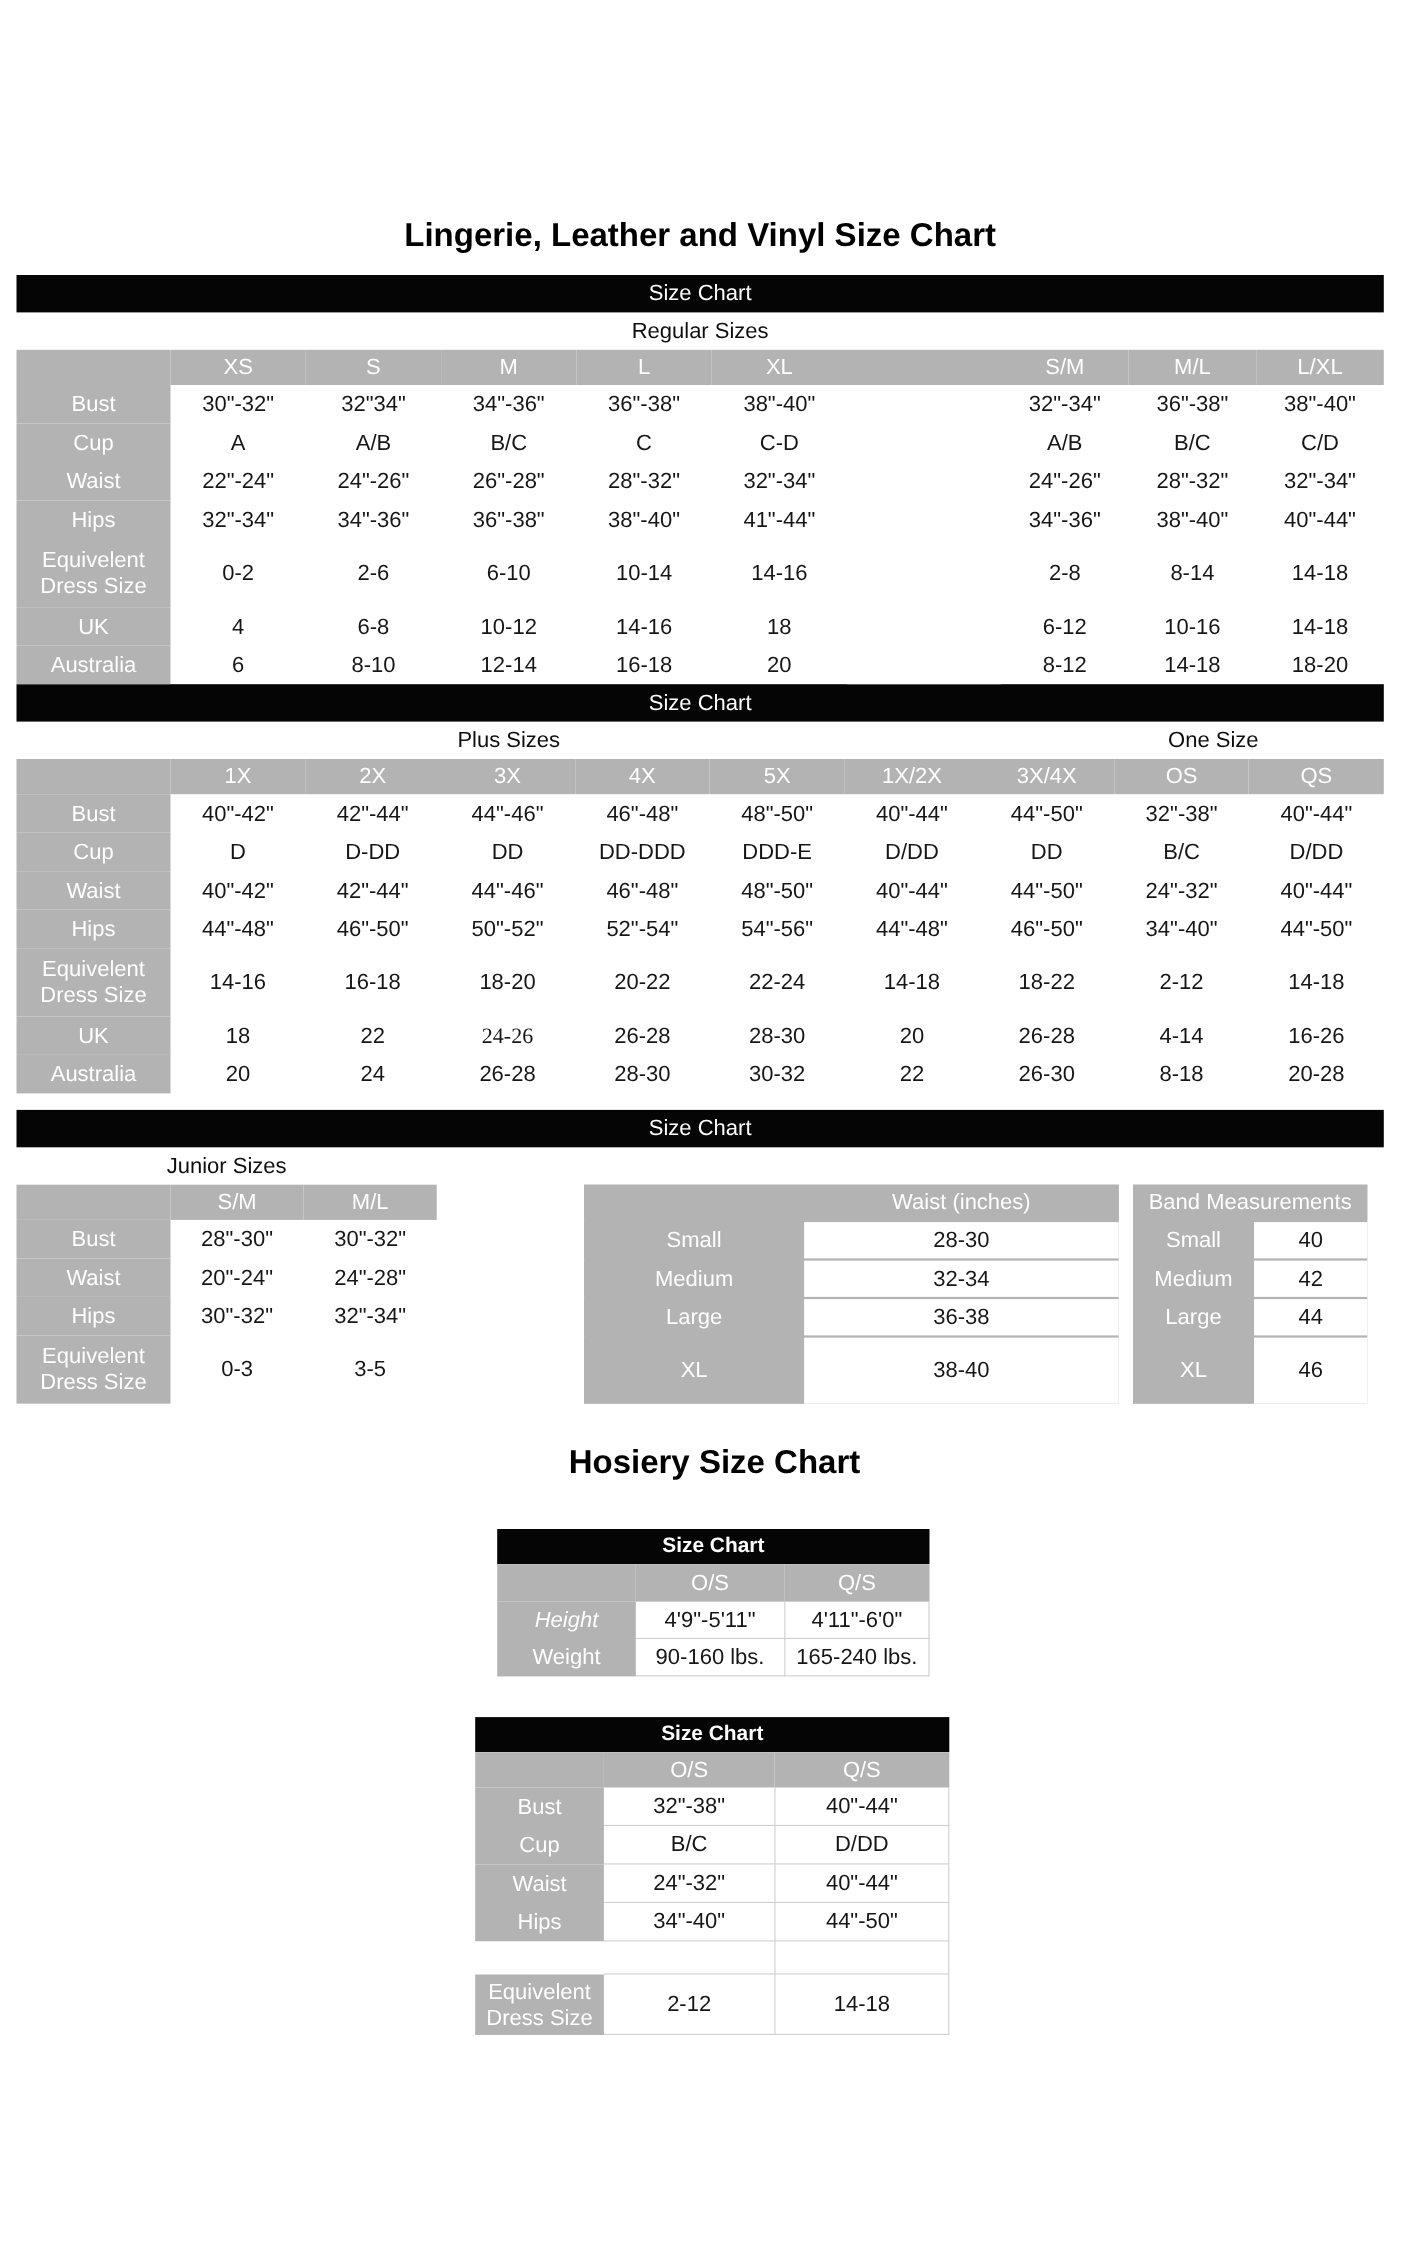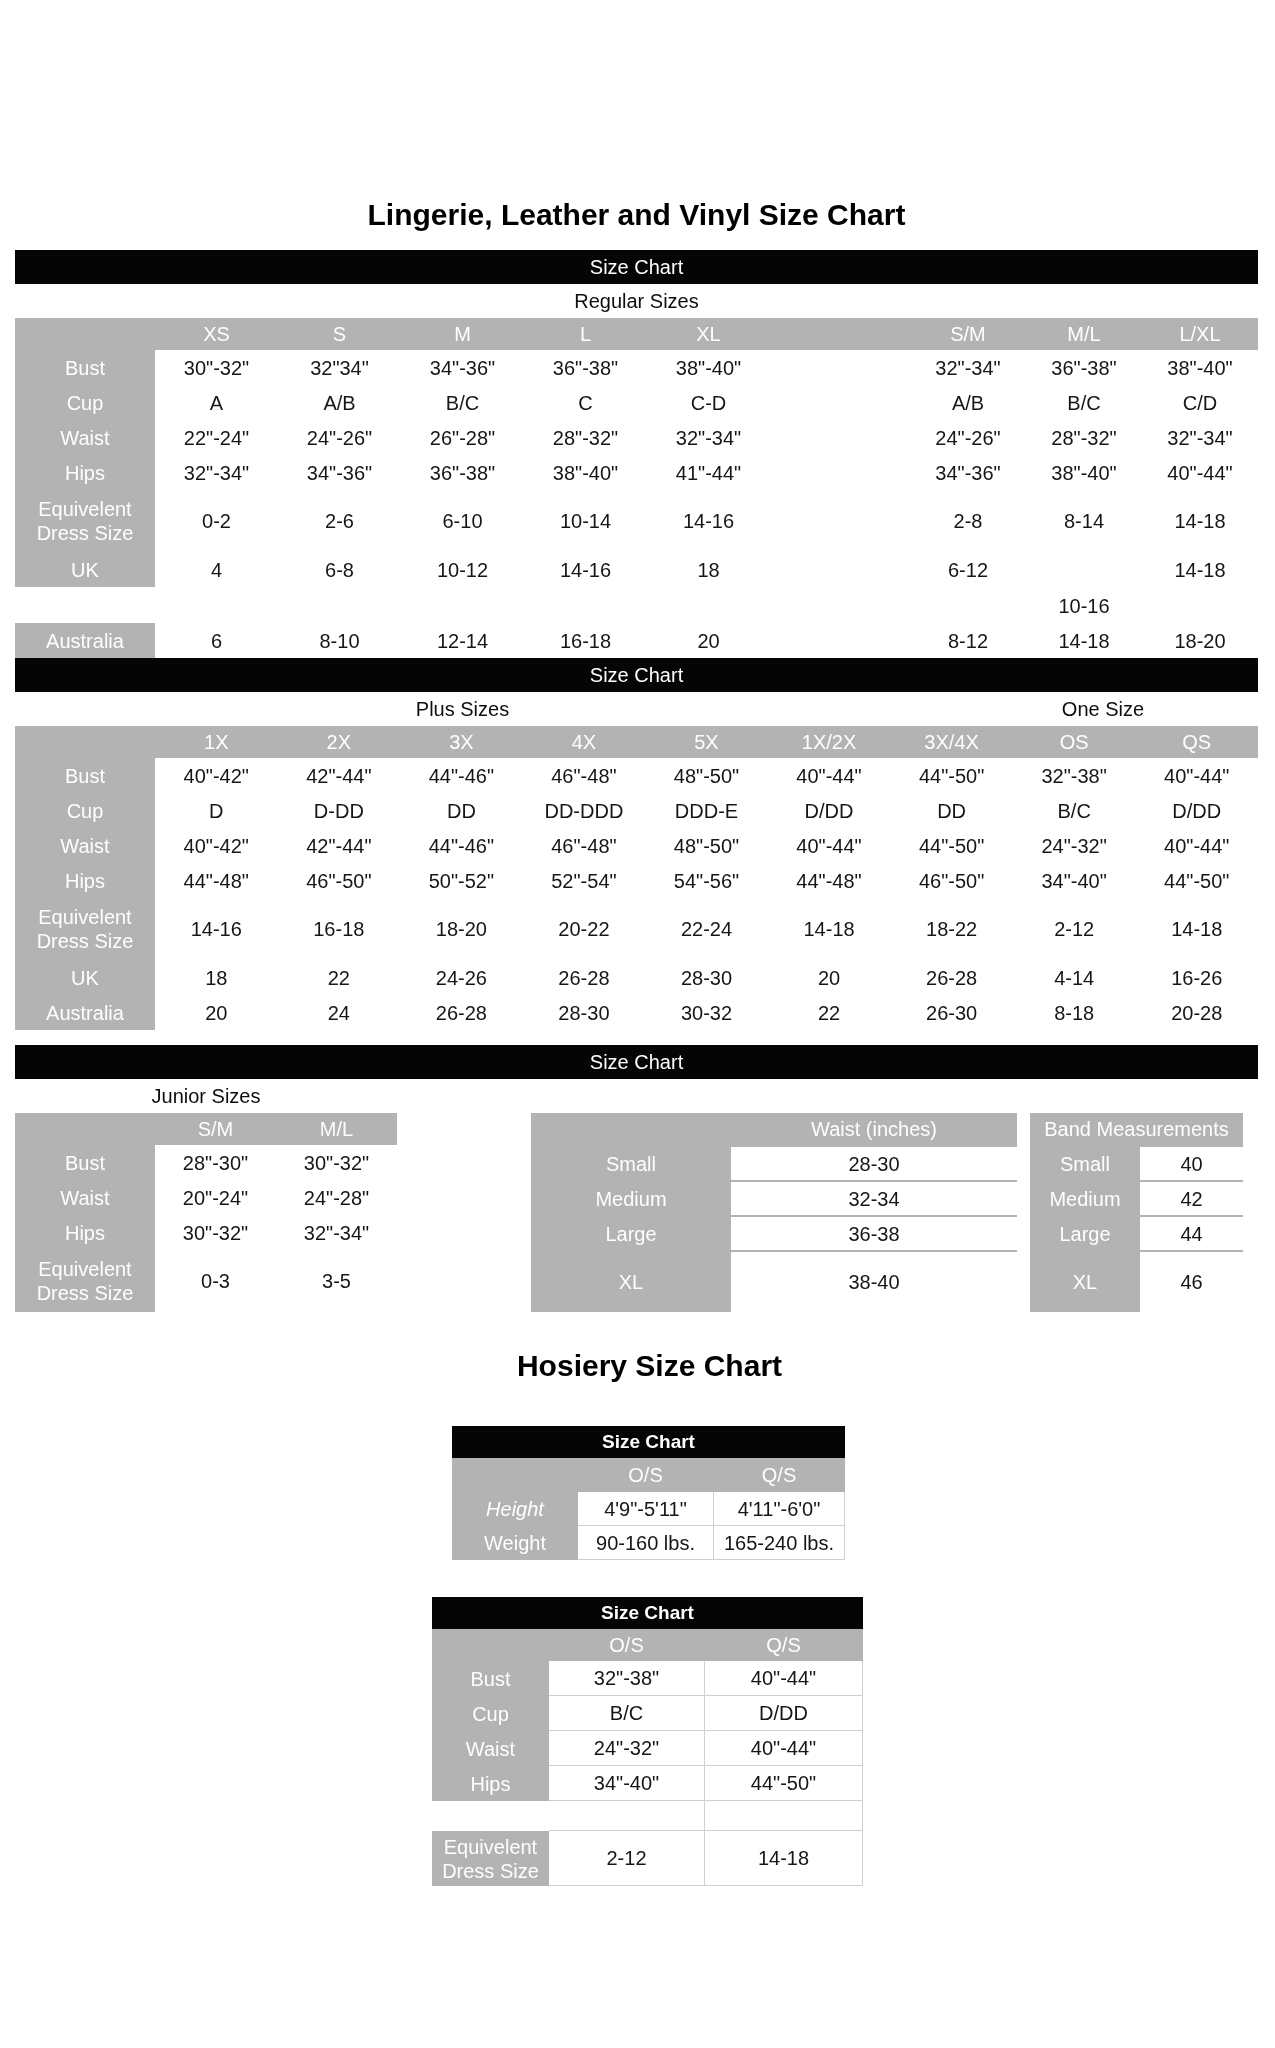--- a/index.html
+++ b/index.html
@@ -104,21 +104,21 @@
       <div class="cell val c8 r4" style="height: 62px;">8-14</div>
       <div class="cell val c9 r4" style="height: 62px;">14-18</div>
       <div class="cell lb c0 r5" style="height: 35px;">UK</div>
       <div class="cell val c1 r5" style="height: 35px;">4</div>
       <div class="cell val c2 r5" style="height: 35px;">6-8</div>
       <div class="cell val c3 r5" style="height: 35px;">10-12</div>
       <div class="cell val c4 r5" style="height: 35px;">14-16</div>
       <div class="cell val c5 r5" style="height: 35px;">18</div>
       <div class="cell sp c6 r5" style="height: 35px;"></div>
       <div class="cell val c7 r5" style="height: 35px;">6-12</div>
-      <div class="cell val c8 r5" style="height: 35px; margin-top: 36px;">10-16</div>
+      <div class="cell val c8 r5" style="height: 35px;">10-16</div>
       <div class="cell val c9 r5" style="height: 35px;">14-18</div>
       <div class="cell lb c0 r6" style="height: 35px;">Australia</div>
       <div class="cell val c1 r6" style="height: 35px;">6</div>
       <div class="cell val c2 r6" style="height: 35px;">8-10</div>
       <div class="cell val c3 r6" style="height: 35px;">12-14</div>
       <div class="cell val c4 r6" style="height: 35px;">16-18</div>
       <div class="cell val c5 r6" style="height: 35px;">20</div>
       <div class="cell sp c6 r6" style="height: 35px;"></div>
       <div class="cell val c7 r6" style="height: 35px;">8-12</div>
       <div class="cell val c8 r6" style="height: 35px;">14-18</div>
@@ -188,21 +188,21 @@
       <div class="cell val c3 r4" style="height: 62px;">18-20</div>
       <div class="cell val c4 r4" style="height: 62px;">20-22</div>
       <div class="cell val c5 r4" style="height: 62px;">22-24</div>
       <div class="cell val c6 r4" style="height: 62px;">14-18</div>
       <div class="cell val c7 r4" style="height: 62px;">18-22</div>
       <div class="cell val c8 r4" style="height: 62px;">2-12</div>
       <div class="cell val c9 r4" style="height: 62px;">14-18</div>
       <div class="cell lb c0 r5" style="height: 35px;">UK</div>
       <div class="cell val c1 r5" style="height: 35px;">18</div>
       <div class="cell val c2 r5" style="height: 35px;">22</div>
-      <div class="cell val c3 r5" style="height: 35px;">24-26</div>
+      <div class="cell val c3 r5" style="height: 35px; font-family: Liberation Serif, serif;">24-26</div>
       <div class="cell val c4 r5" style="height: 35px;">26-28</div>
       <div class="cell val c5 r5" style="height: 35px;">28-30</div>
       <div class="cell val c6 r5" style="height: 35px;">20</div>
       <div class="cell val c7 r5" style="height: 35px;">26-28</div>
       <div class="cell val c8 r5" style="height: 35px;">4-14</div>
       <div class="cell val c9 r5" style="height: 35px;">16-26</div>
       <div class="cell lb c0 r6" style="height: 35px;">Australia</div>
       <div class="cell val c1 r6" style="height: 35px;">20</div>
       <div class="cell val c2 r6" style="height: 35px;">24</div>
       <div class="cell val c3 r6" style="height: 35px;">26-28</div>

